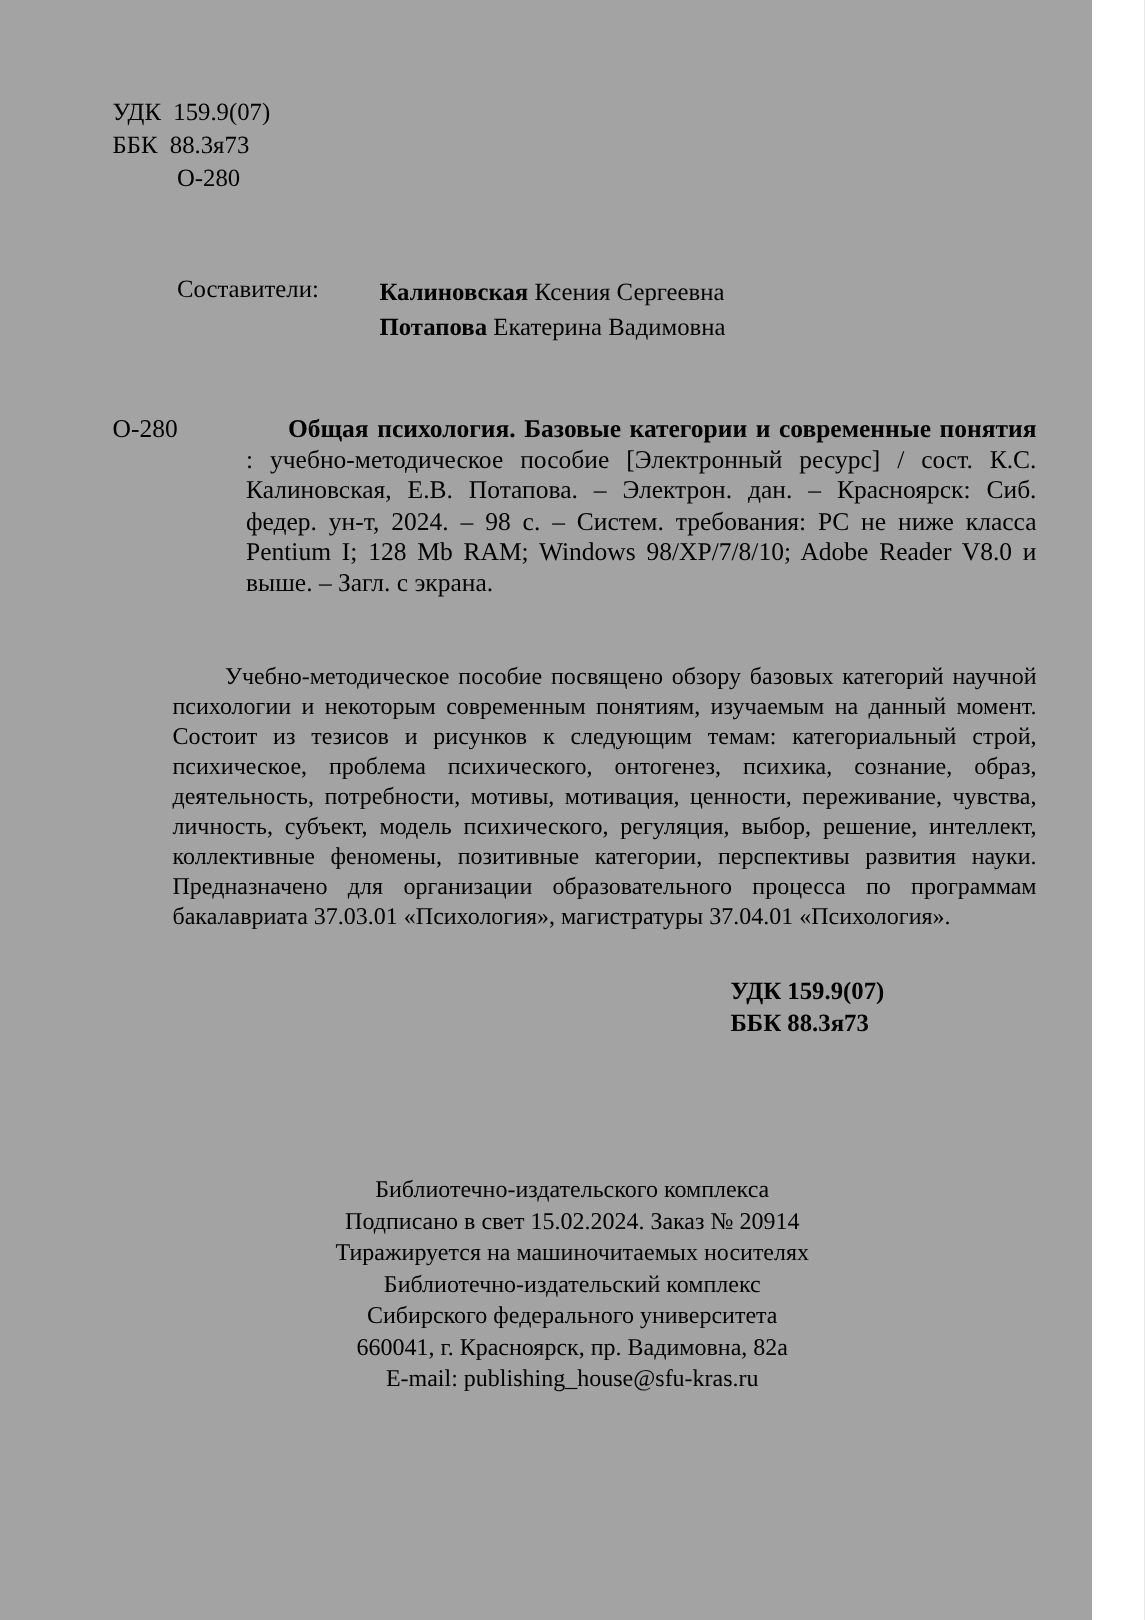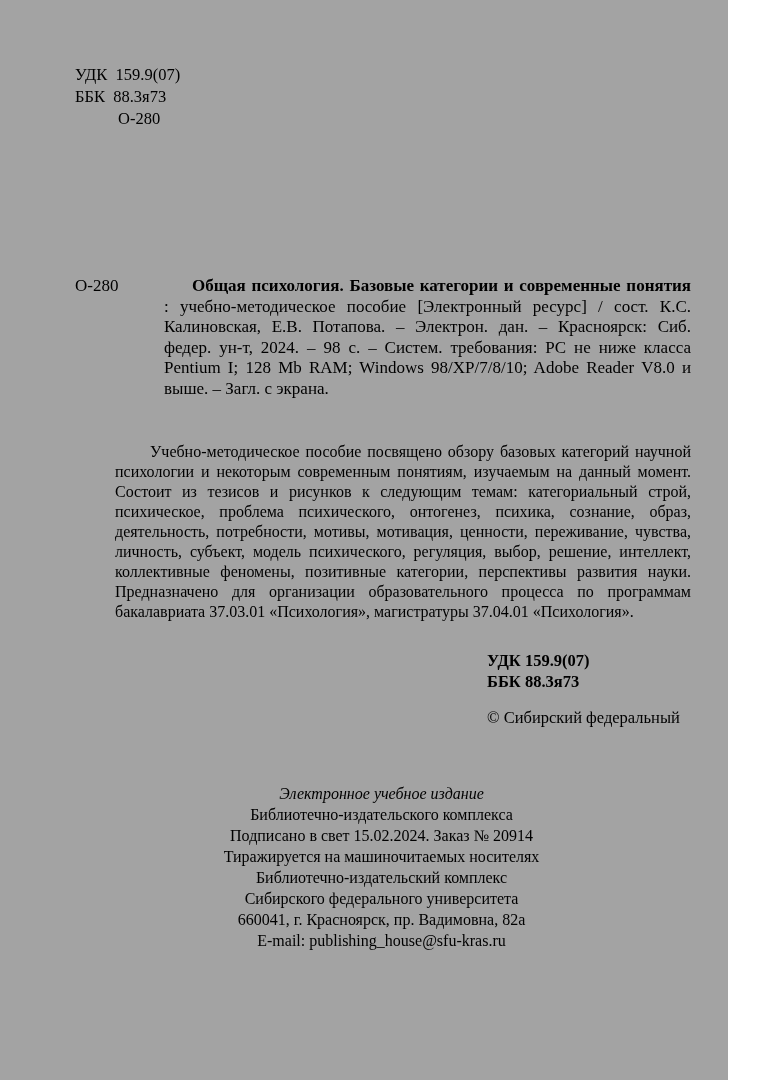--- a/index.html
+++ b/index.html
@@ -100,39 +100,44 @@
 <body>
 
 <div class="page">
 
   <div class="header-codes">
     <div class="line">УДК  159.9(07)</div>
     <div class="line">ББК  88.3я73</div>
     <div class="line code-indent">О-280</div>
   </div>
 
+  <div class="compilers">
+    <span class="compilers-label">Составители:</span>
+    <div class="compilers-names">
+      <div><b>Калиновская</b> <span>Ксения Сергеевна</span></div>
+      <div><b>Потапова</b> <span>Екатерина Вадимовна</span></div>
+    </div>
+  </div>
 
   <div class="bib">
     <span class="bib-code">О-280</span>
     <p class="bib-text"><b>Общая психология. Базовые категории и современные понятия</b><span> : учебно-методическое пособие [Электронный ресурс] / сост. К.С. Калиновская, Е.В. Потапова. – Электрон. дан. – Красноярск: Сиб. федер. ун-т, 2024. – 98 с. – Систем. требования: PC не ниже класса Pentium I; 128 Mb RAM; Windows 98/XP/7/8/10; Adobe Reader V8.0 и выше. – Загл. с экрана.</span></p>
   </div>
 
   <p class="abstract">Учебно-методическое пособие посвящено обзору базовых категорий научной психологии и некоторым современным понятиям, изучаемым на данный момент. Состоит из тезисов и рисунков к следующим темам: категориальный строй, психическое, проблема психического, онтогенез, психика, сознание, образ, деятельность, потребности, мотивы, мотивация, ценности, переживание, чувства, личность, субъект, модель психического, регуляция, выбор, решение, интеллект, коллективные феномены, позитивные категории, перспективы развития науки. Предназначено для организации образовательного процесса по программам бакалавриата 37.03.01 «Психология», магистратуры 37.04.01 «Психология».</p>
 
   <div class="footer-codes">
     <div class="line">УДК 159.9(07)</div>
     <div class="line">ББК 88.3я73</div>
   </div>
 
   <div class="copyright">
-    <div>© Сибирский федеральный</div>
   </div>
 
   <div class="colophon">
-    <div class="italic">Электронное учебное издание</div>
     <div>Библиотечно-издательского комплекса</div>
     <div>Подписано в свет 15.02.2024. Заказ № 20914</div>
     <div>Тиражируется на машиночитаемых носителях</div>
     <div>Библиотечно-издательский комплекс</div>
     <div>Сибирского федерального университета</div>
     <div>660041, г. Красноярск, пр. Вадимовна, 82а</div>
     <div>E-mail: publishing_house@sfu-kras.ru</div>
   </div>
 
 </div>

